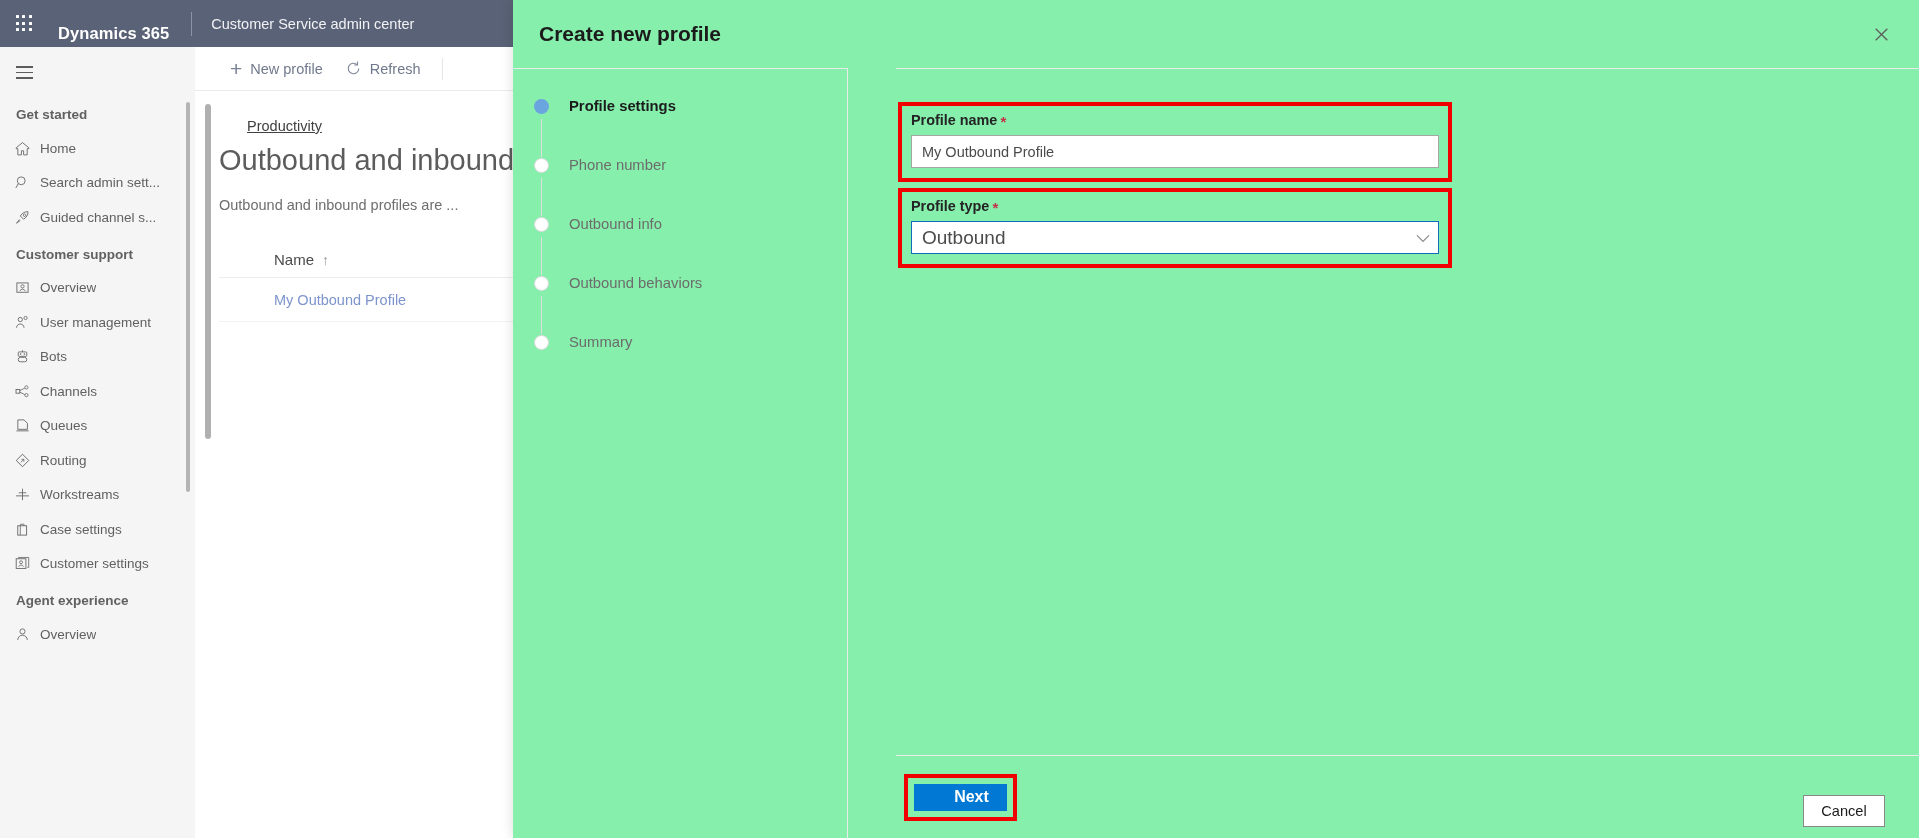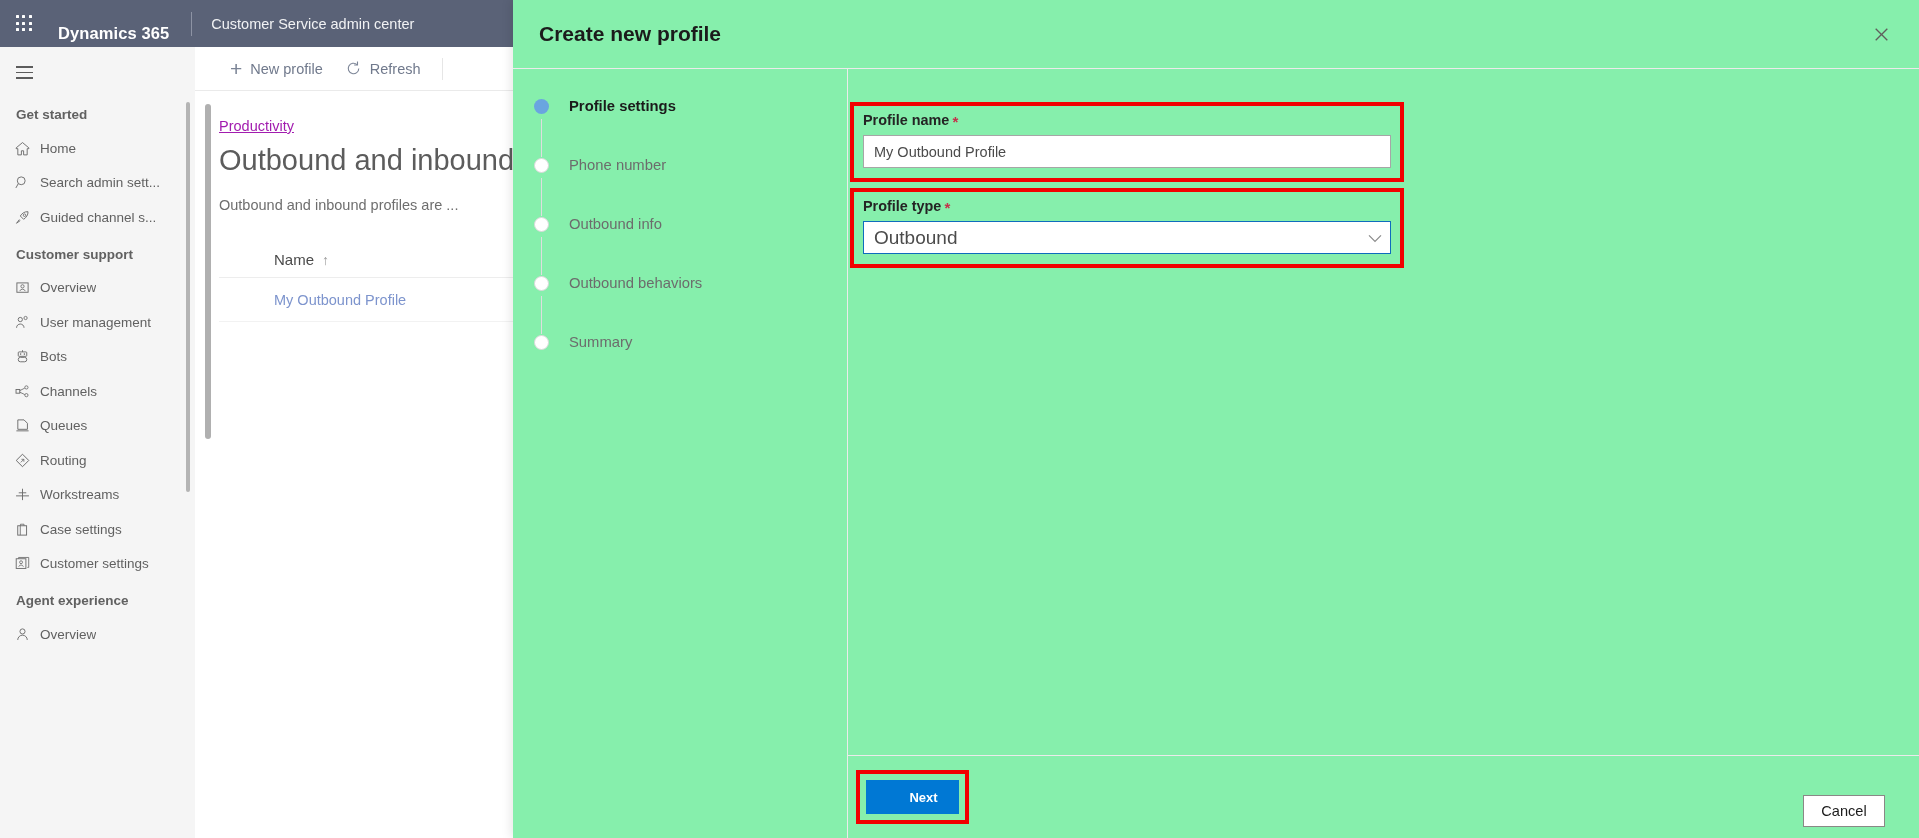--- a/index.html
+++ b/index.html
@@ -87,22 +87,23 @@
   .cmd-refresh svg { display:block; }
   .cmd-divider { width: 1px; height: 22px; background: #e6e6e6; margin: 0 8px; }
 
   .mainscroll {
     position: absolute; left: 10px; top: 57px; width: 6px; height: 335px;
     background: #b0b0b0; border-radius: 3px;
   }
 
   .content-area { padding: 26px 0 0 24px; }
   .breadcrumb-link {
-    color: #a21caf; font-size: 14.5px; text-decoration: underline; cursor: pointer;
+    color: #404040; font-size: 14.5px; text-decoration: underline; cursor: pointer;
     display: inline-block;
+    margin-left: 28px;
   }
   .page-title {
     font-size: 29px; color: #5c5c5c; font-weight: normal;
     margin-top: 9px; white-space: nowrap;
   }
   .page-sub { font-size: 14.5px; color: #6e6e6e; margin-top: 20px; white-space: nowrap; }
 
   .grid-head {
     margin-top: 29px; display: flex; align-items: center;
     height: 36px; border-bottom: 1px solid #ededed; padding-left: 55px;
@@ -138,21 +139,21 @@
     height: 68px; display: flex; align-items: center;
     padding-left: 26px; position: relative;
   }
   .modal-title { font-size: 21px; color: #1b1b1b; font-weight: bold; white-space: nowrap; }
   .modal-close {
     position: absolute; right: 16px; top: 12px; width: 44px; height: 44px;
     display: flex; align-items: center; justify-content: center; cursor: pointer;
     color: #605e5c;
   }
 
-  .modal-body { position: absolute; left:0; top:68px; right:0; bottom:0; display:flex; }
+  .modal-body { position: absolute; left:0; top:68px; right:0; bottom:0; display:flex;gap:48px; }
   .wizard {
     width: 335px; border-top: 1px solid #ebebeb; border-right: 1px solid #ebebeb;
     padding-top: 29px; position: relative;
   }
   .step { display:flex; align-items:flex-start; height: 59px; position: relative; cursor: pointer;}
   .step-dotwrap { width: 56px; display:flex; justify-content:center; flex:0 0 56px; padding-top:1px; }
   .dot { width: 15px; height: 15px; border-radius: 50%; box-sizing: border-box; }
   .dot.active { background: #6aa5e0; }
   .dot.idle { background: #ffffff; border: 1.6px solid #d9d9d9; }
   .step-line {
@@ -187,22 +188,22 @@
     position: absolute; right: 9px; top: 50%; transform: translateY(-50%);
     color: #8a8a8a; pointer-events: none;
   }
 
   .modal-foot {
     position: absolute; left:0; right:0; bottom:0; height: 83px;
     border-top: 1px solid #ebebeb; display:flex; align-items:center; padding-left: 8px;
   }
   .next-hl { border: 4px solid #f20000; padding: 6px; }
   .btn-primary {
-    background: #0078d4; color: #ffffff; border: none; height: 34px; min-width: 93px;
-    font-size: 13px; font-weight: bold; cursor: pointer;
+    background: #0078d4; color: #ffffff; border: none; height: 27px; min-width: 93px;
+    font-size: 16px; font-weight: bold; cursor: pointer;
     font-family: "Liberation Sans", sans-serif;
     padding-left: 28px;
   }
 
   .btn-cancel {
     position: absolute; right: 34px; bottom: 11px;
     width: 82px; height: 32px; background: #ffffff; border: 1px solid #8a8886;
     font-size: 14.6px; color: #1b1b1b; cursor: pointer;
     font-family: "Liberation Sans", sans-serif;
   }

